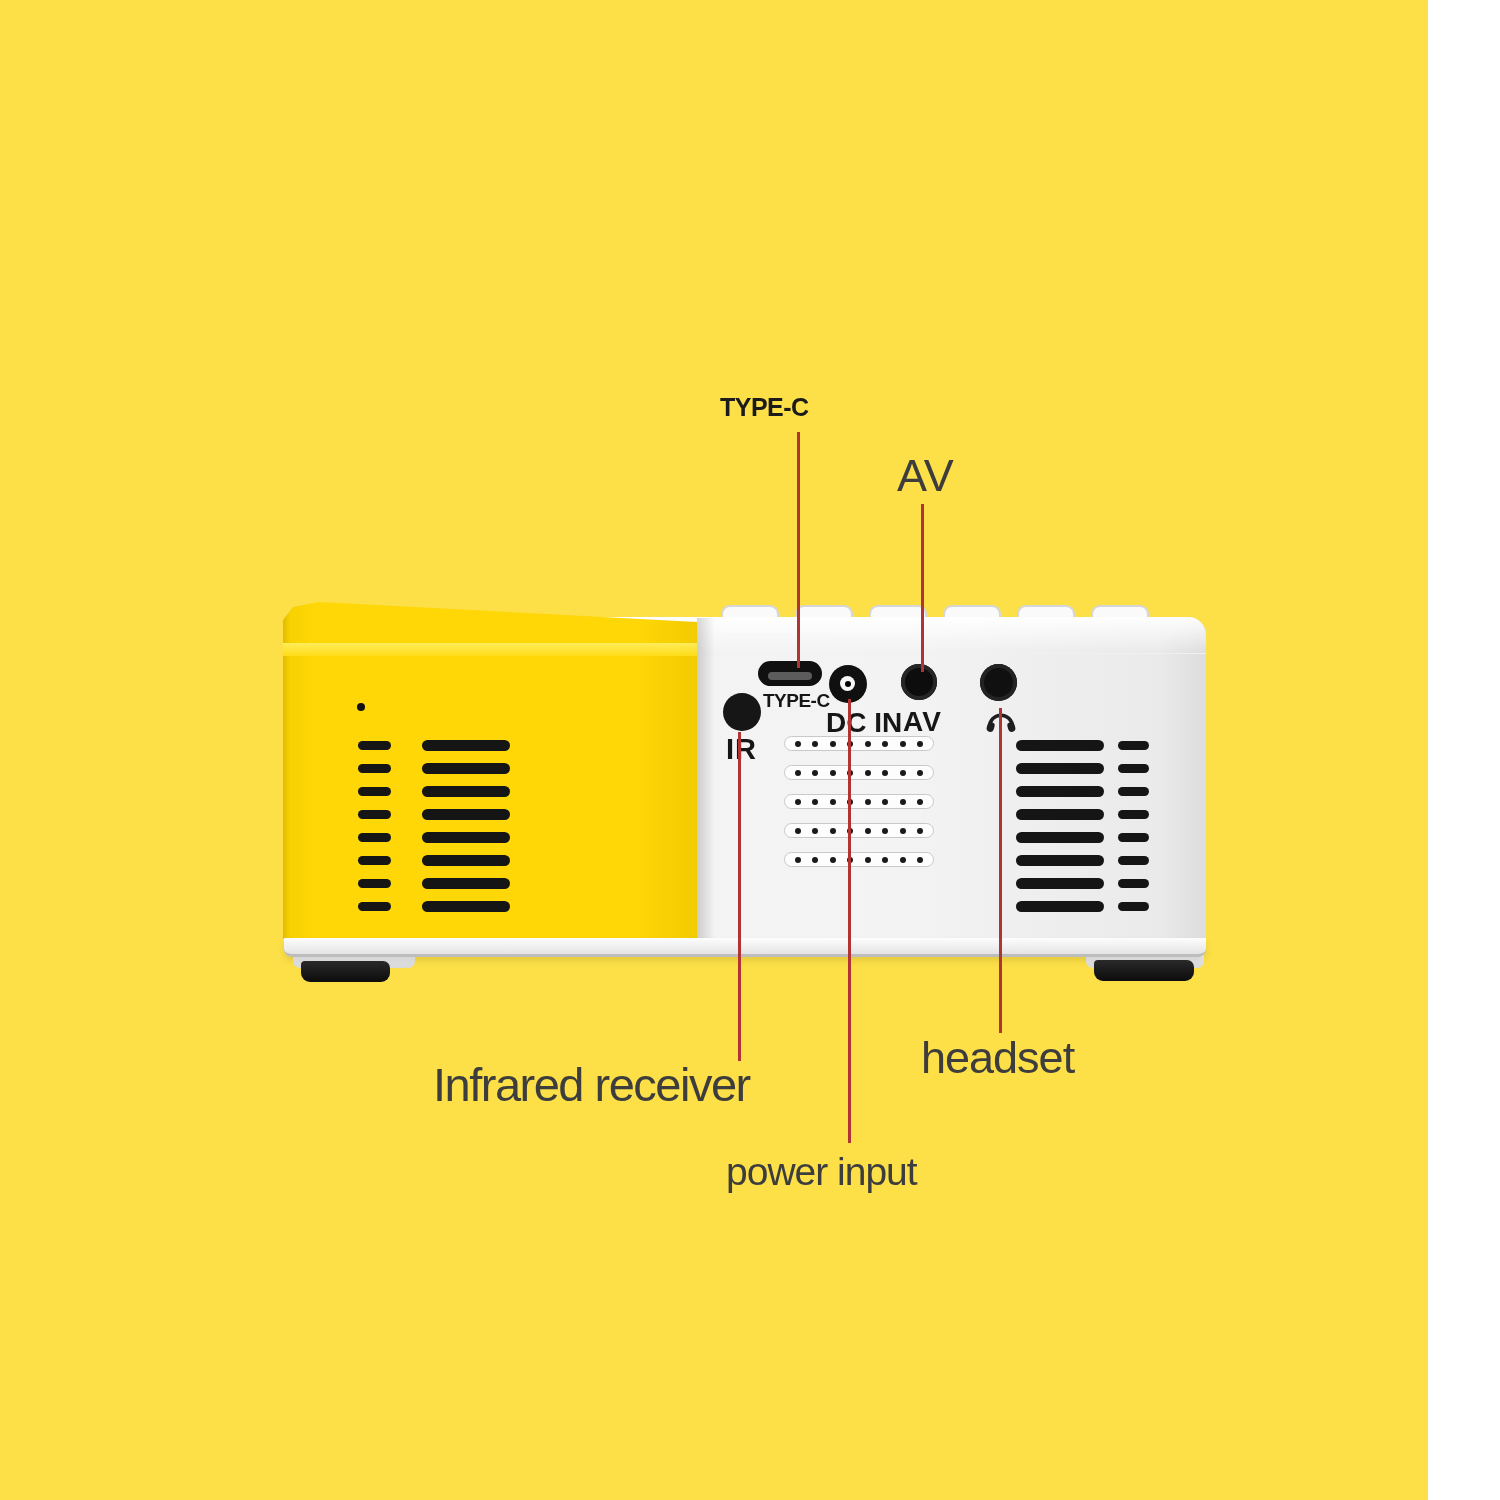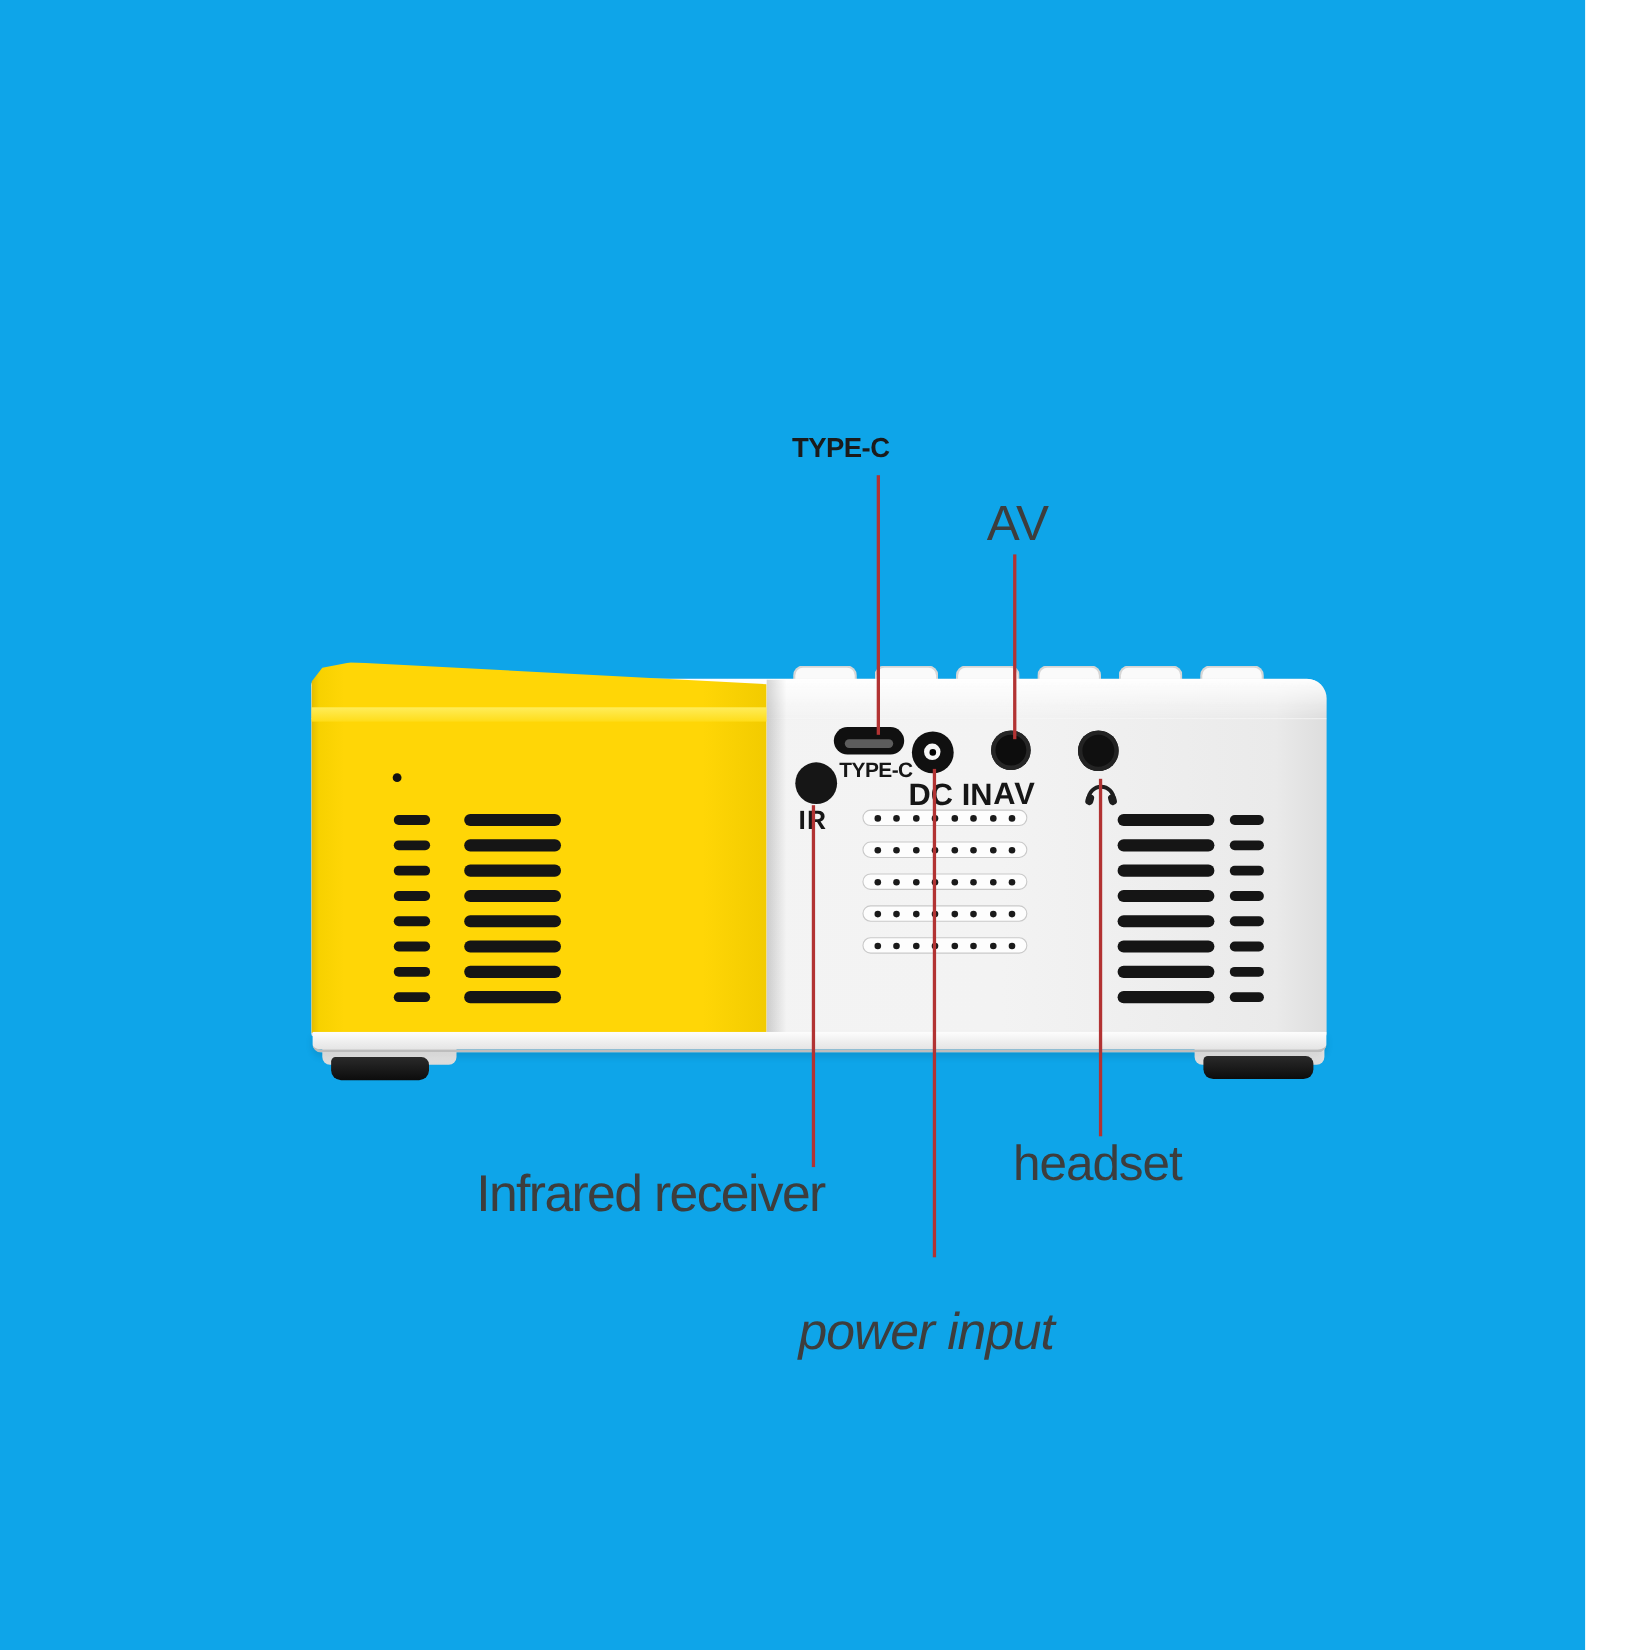--- a/index.html
+++ b/index.html
@@ -1,31 +1,30 @@
 <!DOCTYPE html>
 <html style="--yellow: #ffd606; --line: #b23333; --label: #3d3d3d; --panel-text: #161616;"><head>
 <meta charset="utf-8">
 <style>
   :root{
     --yellow:#ffd606; --line:#b23333; --label:#3d3d3d; --panel-text:#161616;
     --vent:#151515;
   }
   html,body{margin:0;padding:0;background:#fff;}
   .scene{
-    position:relative;width:1428px;height:1500px;background:#0ea5e9;overflow:hidden;
+    position:relative;width:1428px;height:1500px;background:#fde047;overflow:hidden;
     font-family:"Liberation Sans", sans-serif;
-    padding-left:13px;
   }
   
   .co{position:absolute;color:var(--label);white-space:nowrap;z-index:7;}
   .co-typec{left:720px;top:393px;font-size:25px;font-weight:600;color:#1b1b1b;letter-spacing:-0.5px;}
   .co-av{left:897px;top:450px;font-size:45px;font-weight:400;}
   .co-infrared{left:433px;top:1057px;font-size:47px;letter-spacing:-1.5px;}
   .co-headset{left:921px;top:1032px;font-size:45px;letter-spacing:-1px;}
-  .co-power{left:726px;top:1182px;font-size:47px;letter-spacing:-1px;font-style:italic;}
+  .co-power{left:726px;top:1150px;font-size:39px;letter-spacing:-1px;}
   
   .line{position:absolute;width:2.6px;background:var(--line);z-index:6;}
   .line-typec{left:797px;top:432px;height:236px;}
   .line-av{left:921px;top:504px;height:168px;}
   .line-ir{left:738px;top:732px;height:329px;}
   .line-power{left:848px;top:699px;height:444px;}
   .line-headset{left:999px;top:708px;height:325px;}
   
   .tabs{position:absolute;left:721px;top:605px;width:428px;height:16px;display:flex;gap:16px;z-index:1;}
   .tab{flex:1;background:#fafafa;border:2px solid #d6d6d6;border-bottom:none;border-radius:9px 9px 0 0;}
@@ -88,21 +87,21 @@
   .dc-jack{left:829px;top:665px;width:38px;height:38px;border-radius:50%;background:#101010;}
   .dc-inner{position:absolute;left:11px;top:11px;width:15px;height:15px;border-radius:50%;background:#f6f6f6;}
   .dc-pin{position:absolute;left:5px;top:5px;width:6px;height:6px;border-radius:50%;background:#000;}
   .av-jack{left:901px;top:664px;width:36px;height:36px;border-radius:50%;background:#0d0d0d;
     box-shadow:inset 0 0 0 4px #262626;}
   .hp-jack{left:980px;top:664px;width:37px;height:37px;border-radius:50%;background:#101010;
     box-shadow:inset 0 0 0 4px #232323;}
   
   .plabel{position:absolute;color:var(--panel-text);font-weight:700;z-index:5;white-space:nowrap;}
   .pl-typec{left:763px;top:690px;font-size:19px;letter-spacing:-0.5px;}
-  .pl-ir{left:726px;top:733px;font-size:24px;letter-spacing:1px;}
+  .pl-ir{left:726px;top:733px;font-size:29px;letter-spacing:1px;}
   .pl-dcin{left:826px;top:707px;font-size:28px;}
   .pl-av{left:903px;top:706px;font-size:28px;letter-spacing:1px;}
   .hp-icon{position:absolute;left:985px;top:708px;z-index:5;}
 </style>
 </head>
 <body>
 
 <div class="scene">
 
   <div class="co co-typec">TYPE-C</div>

